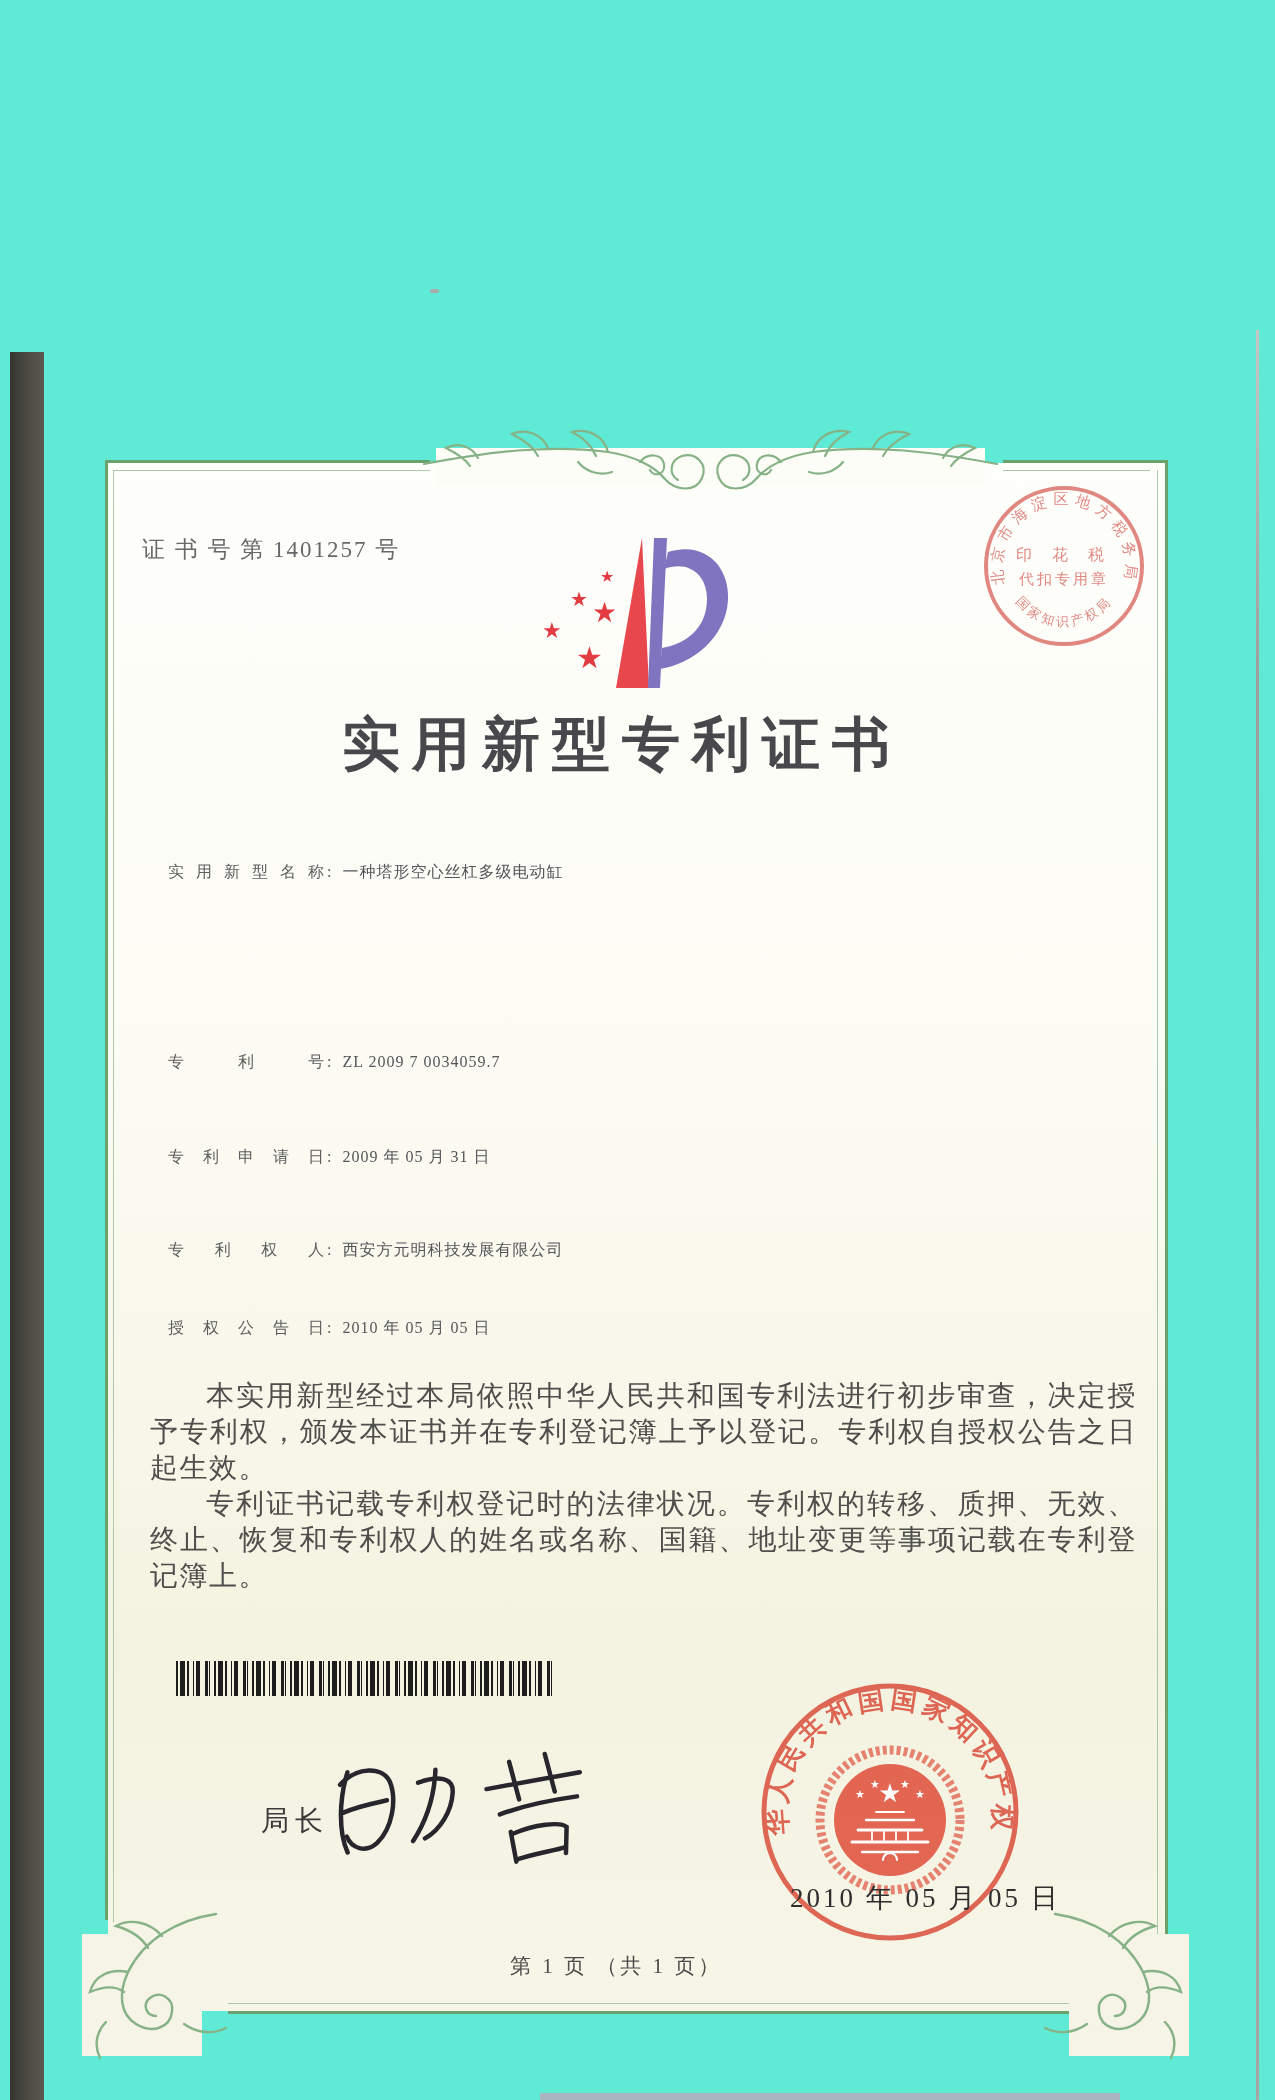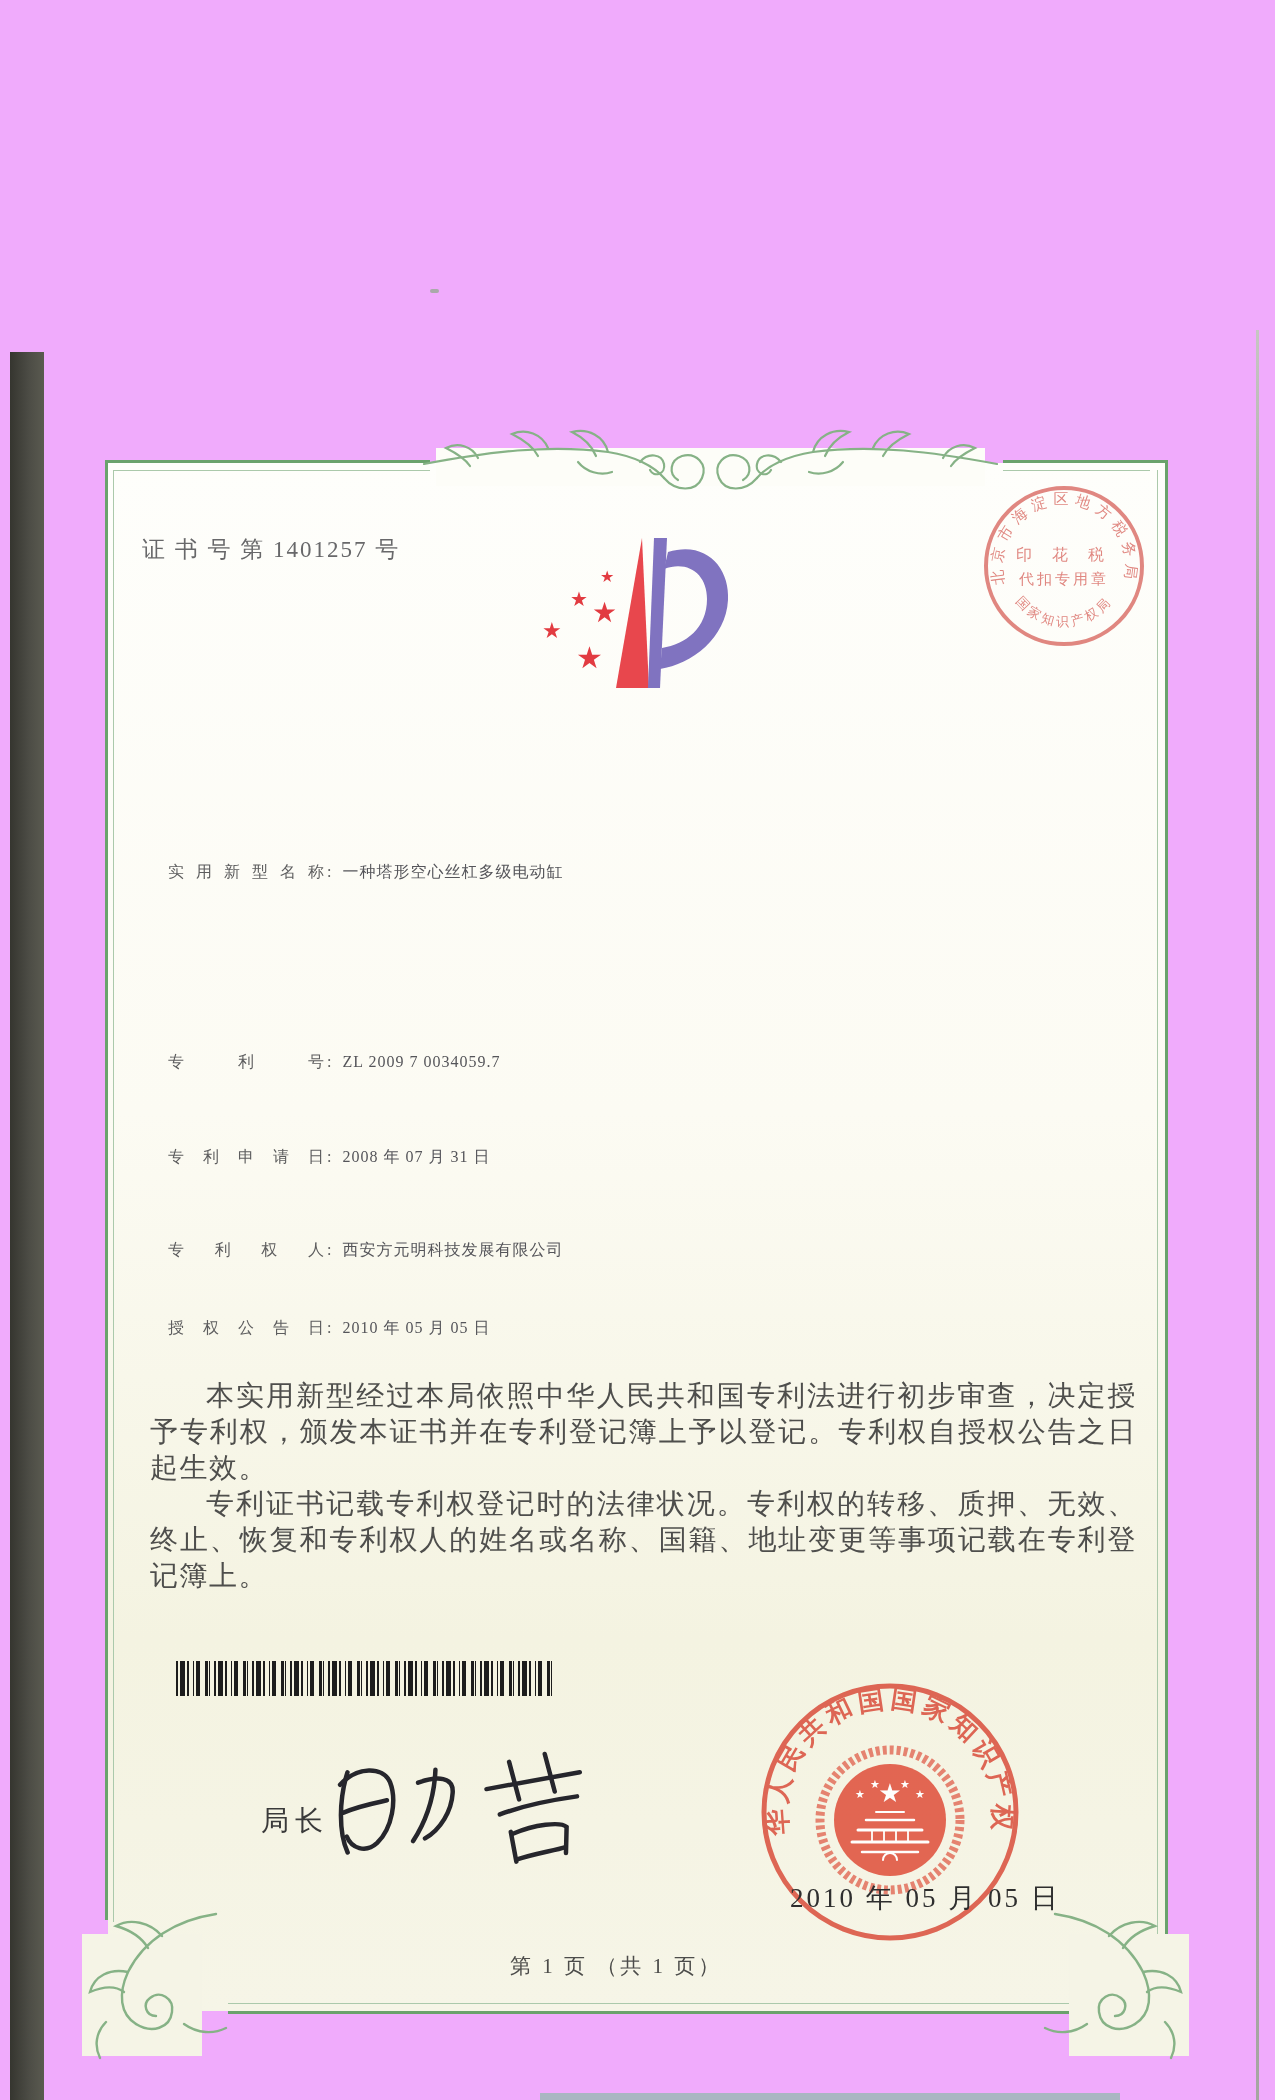--- a/index.html
+++ b/index.html
@@ -1,18 +1,18 @@
 <!DOCTYPE html>
 <html><head>
 <meta charset="utf-8">
 <style>
   html,body{margin:0;padding:0;background:#e9e9e9;}
   #canvas{
     position:relative;width:1275px;height:2100px;overflow:hidden;
-    background:#f0abfc;
+    background:#5eead4;
     font-family:"Liberation Serif","DejaVu Serif",serif;
   }
   .abs{position:absolute;}
   
   #binding-strip{left:10px;top:352px;width:34px;height:1748px;
     background:linear-gradient(90deg,#35352f,#4c4c45 55%,#5a5a50);z-index:6;}
   #page-edge-line{left:1256px;top:330px;width:3px;height:1770px;
     background:linear-gradient(180deg,#c6c6c2,#9d9d99 20%,#a6a6a2);z-index:6;}
   #bottom-page-strip{left:540px;top:2093px;width:580px;height:7px;background:#a9b6c2;z-index:6;}
   #scan-speck{left:430px;top:289px;width:9px;height:4px;border-radius:2px;background:#a9a9a9;}
@@ -115,29 +115,30 @@
       <text x="78" y="70" font-size="20">★</text>
       <text x="100" y="86" font-size="28">★</text>
       <text x="50" y="102" font-size="22">★</text>
       <text x="84" y="132" font-size="30">★</text>
     </g>
     <polygon points="150,2 157,152 124,152" fill="#e8474d"></polygon>
     <polygon points="162,2 175,2 168,152 156,152" fill="#8073c0"></polygon>
     <path d="M176,16 C214,4 238,32 236,64 C234,102 200,128 168,133 L170,112 C194,108 215,92 215,63 C215,39 197,24 172,33 Z" fill="#8073c0"></path>
   </svg>
 
+  <div class="abs" id="title">实用新型专利证书</div>
 
   <div class="abs field-row" style="top:862px">
     <span class="flabel">实用新型名称</span><span class="fcolon">:</span><span>一种塔形空心丝杠多级电动缸</span>
   </div>
   <div class="abs field-row" style="top:1052px">
     <span class="flabel">专利号</span><span class="fcolon">:</span><span>ZL 2009 7 0034059.7</span>
   </div>
   <div class="abs field-row" style="top:1147px">
-    <span class="flabel">专利申请日</span><span class="fcolon">:</span><span>2008 年 07 月 31 日</span>
+    <span class="flabel">专利申请日</span><span class="fcolon">:</span><span>2009 年 05 月 31 日</span>
   </div>
   <div class="abs field-row" style="top:1240px">
     <span class="flabel">专利权人</span><span class="fcolon">:</span><span>西安方元明科技发展有限公司</span>
   </div>
   <div class="abs field-row" style="top:1318px">
     <span class="flabel">授权公告日</span><span class="fcolon">:</span><span>2010 年 05 月 05 日</span>
   </div>
 
   <div class="abs" id="body-text">
     <p>本实用新型经过本局依照中华人民共和国专利法进行初步审查，决定授予专利权，颁发本证书并在专利登记簿上予以登记。专利权自授权公告之日起生效。</p>

